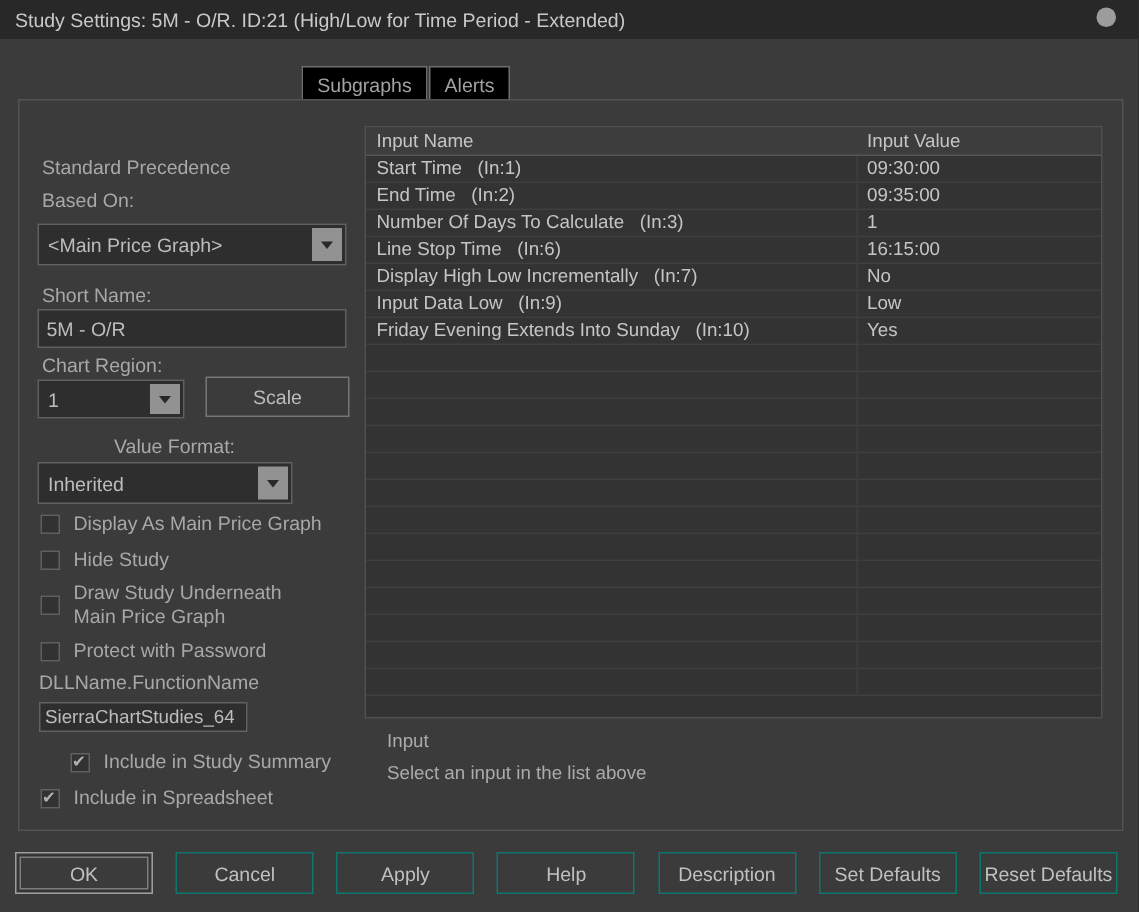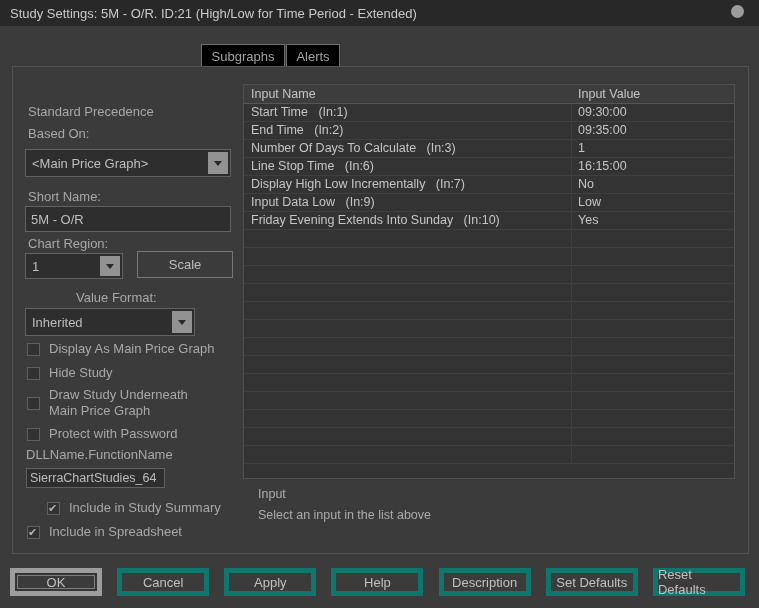--- a/index.html
+++ b/index.html
@@ -52,21 +52,21 @@
   .trow{height:17px;line-height:17px;display:flex;border-bottom:1px solid #3f3f3f;}
   .trow .c1{width:328px;padding-left:7px;box-sizing:border-box;border-right:1px solid #3f3f3f;
     white-space:pre;overflow:hidden;}
   .trow .c2{flex:1;padding-left:6px;white-space:pre;overflow:hidden;}
   
   .info-label{position:absolute;left:258px;top:487px;color:#ababab;font-size:12.5px;z-index:2;}
   .info-hint{position:absolute;left:258px;top:508px;color:#ababab;font-size:12.5px;z-index:2;}
   
   .btnrow{position:absolute;left:10px;top:568px;width:735px;height:28px;display:flex;
     justify-content:space-between;z-index:2;}
-  .abtn{width:92px;height:28px;box-sizing:border-box;border:5px solid #0f766e;background:#3b3b3b;
+  .abtn{width:92px;height:28px;box-sizing:border-box;border:1px solid #0f766e;background:#3b3b3b;
     color:#c0c0c0;display:flex;align-items:center;justify-content:center;cursor:default;}
   .abtn.default{border-color:#9d9d9d;box-shadow:inset 0 0 0 2px #353535, inset 0 0 0 3px #7e7e7e;}
 </style>
 </head>
 <body>
 
 <div class="window">
 
   <div class="titlebar">
     <span>Study Settings: 5M - O/R. ID:21 (High/Low for Time Period - Extended)</span>

